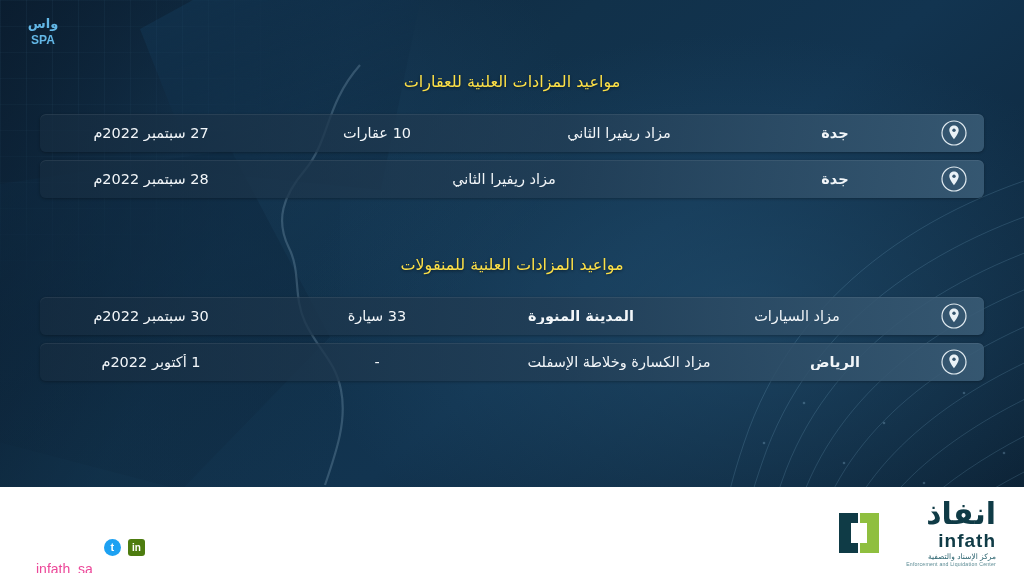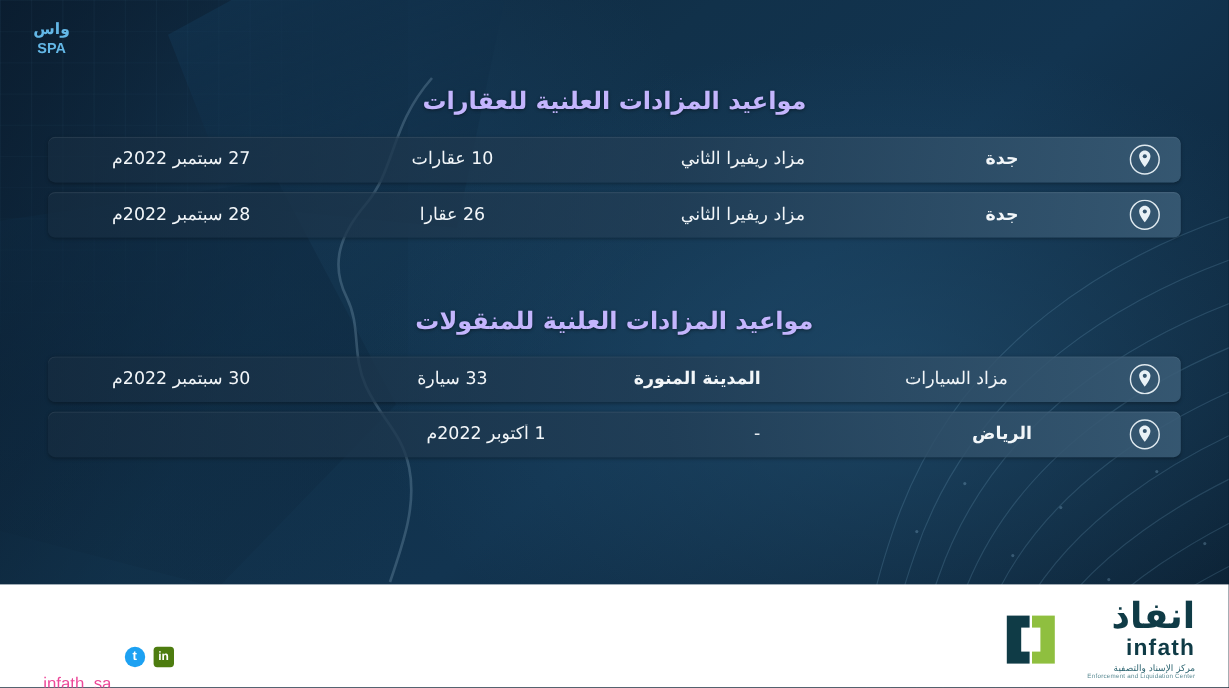--- a/index.html
+++ b/index.html
@@ -84,23 +84,23 @@
   .content {
     position: absolute;
     left: 0; top: 0;
     width: 1024px; height: 487px;
   }
   .section-title {
     position: absolute;
     width: 944px;
     right: 40px;
     text-align: center;
-    color: #c4b5fd;
-    font-size: 20px;
-    font-weight: bold;
+    color: #fde047;
+    font-size: 16px;
+    font-weight: normal;
     letter-spacing: 0px;
     text-shadow: 0 1px 3px rgba(0,0,0,.45);
   }
   #title-1 { top: 72px; }
   #title-2 { top: 255px; }
 
   .rows {
     position: absolute;
     right: 40px;
     width: 944px;
@@ -301,21 +301,20 @@
       <div class="row">
         <div class="cell cell-icon">
           <svg class="pin" viewBox="0 0 26 26">
             <circle cx="13" cy="13" r="12" fill="none" stroke="#dfe9ef" stroke-width="1.2"></circle>
             <path d="M13 5.5c-2.6 0-4.7 2.1-4.7 4.7 0 3.4 4.7 9 4.7 9s4.7-5.6 4.7-9c0-2.6-2.1-4.7-4.7-4.7z" fill="#e9f1f6"></path>
             <circle cx="13" cy="10.2" r="1.7" fill="#35556e"></circle>
           </svg>
         </div>
         <div class="cell cell-city">جدة</div>
         <div class="cell cell-name">مزاد ريفيرا الثاني</div>
-        <div class="cell cell-count">26 عقارا</div>
         <div class="cell cell-date">28 سبتمبر 2022م</div>
       </div>
 
     </div>
 
     <div class="section-title" id="title-2">مواعيد المزادات العلنية للمنقولات</div>
 
     <div class="rows" id="rows-2">
 
       <div class="row">
@@ -334,20 +333,21 @@
 
       <div class="row">
         <div class="cell cell-icon">
           <svg class="pin" viewBox="0 0 26 26">
             <circle cx="13" cy="13" r="12" fill="none" stroke="#dfe9ef" stroke-width="1.2"></circle>
             <path d="M13 5.5c-2.6 0-4.7 2.1-4.7 4.7 0 3.4 4.7 9 4.7 9s4.7-5.6 4.7-9c0-2.6-2.1-4.7-4.7-4.7z" fill="#e9f1f6"></path>
             <circle cx="13" cy="10.2" r="1.7" fill="#35556e"></circle>
           </svg>
         </div>
         <div class="cell cell-city">الرياض</div>
+        <div class="cell cell-name">مزاد الكسارة وخلاطة الإسفلت</div>
         <div class="cell cell-count">-</div>
         <div class="cell cell-date">1 أكتوبر 2022م</div>
       </div>
 
     </div>
   </div>
 
   <div class="footer">
     <div class="social">
       <span class="sicon li">in</span>

